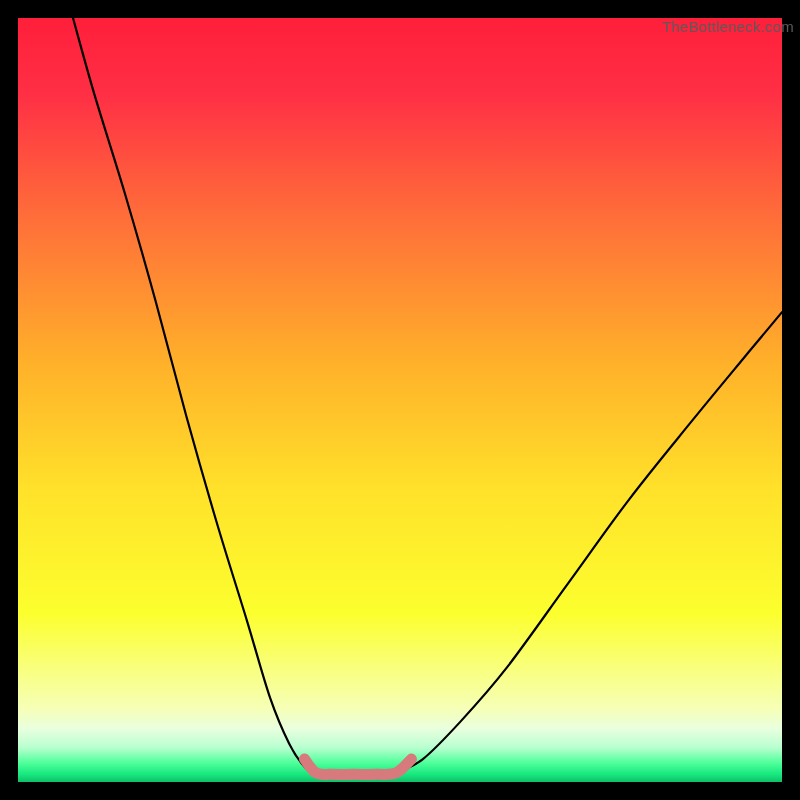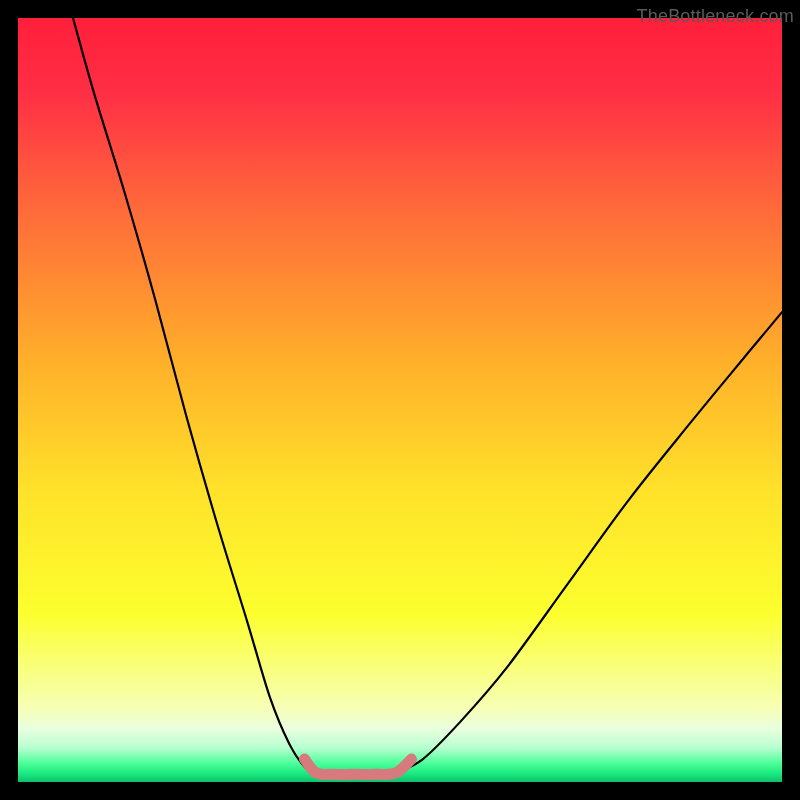--- a/index.html
+++ b/index.html
@@ -20,24 +20,24 @@
   }
   .plot-area {
     position: absolute;
     left: 0;
     top: 0;
     width: 764px;
     height: 764px;
   }
   .watermark {
     position: absolute;
-    top: 6px;
+    top: 18px;
     right: 6px;
     font-family: Arial, Helvetica, sans-serif;
-    font-size: 18px;
+    font-size: 15px;
     font-weight: 500;
     color: #5a5a5a;
     letter-spacing: 0.2px;
   }
 </style>
 </head>
 <body>
 
 <div class="frame">
   <svg class="plot-area" viewBox="0 0 764 764" preserveAspectRatio="none">

